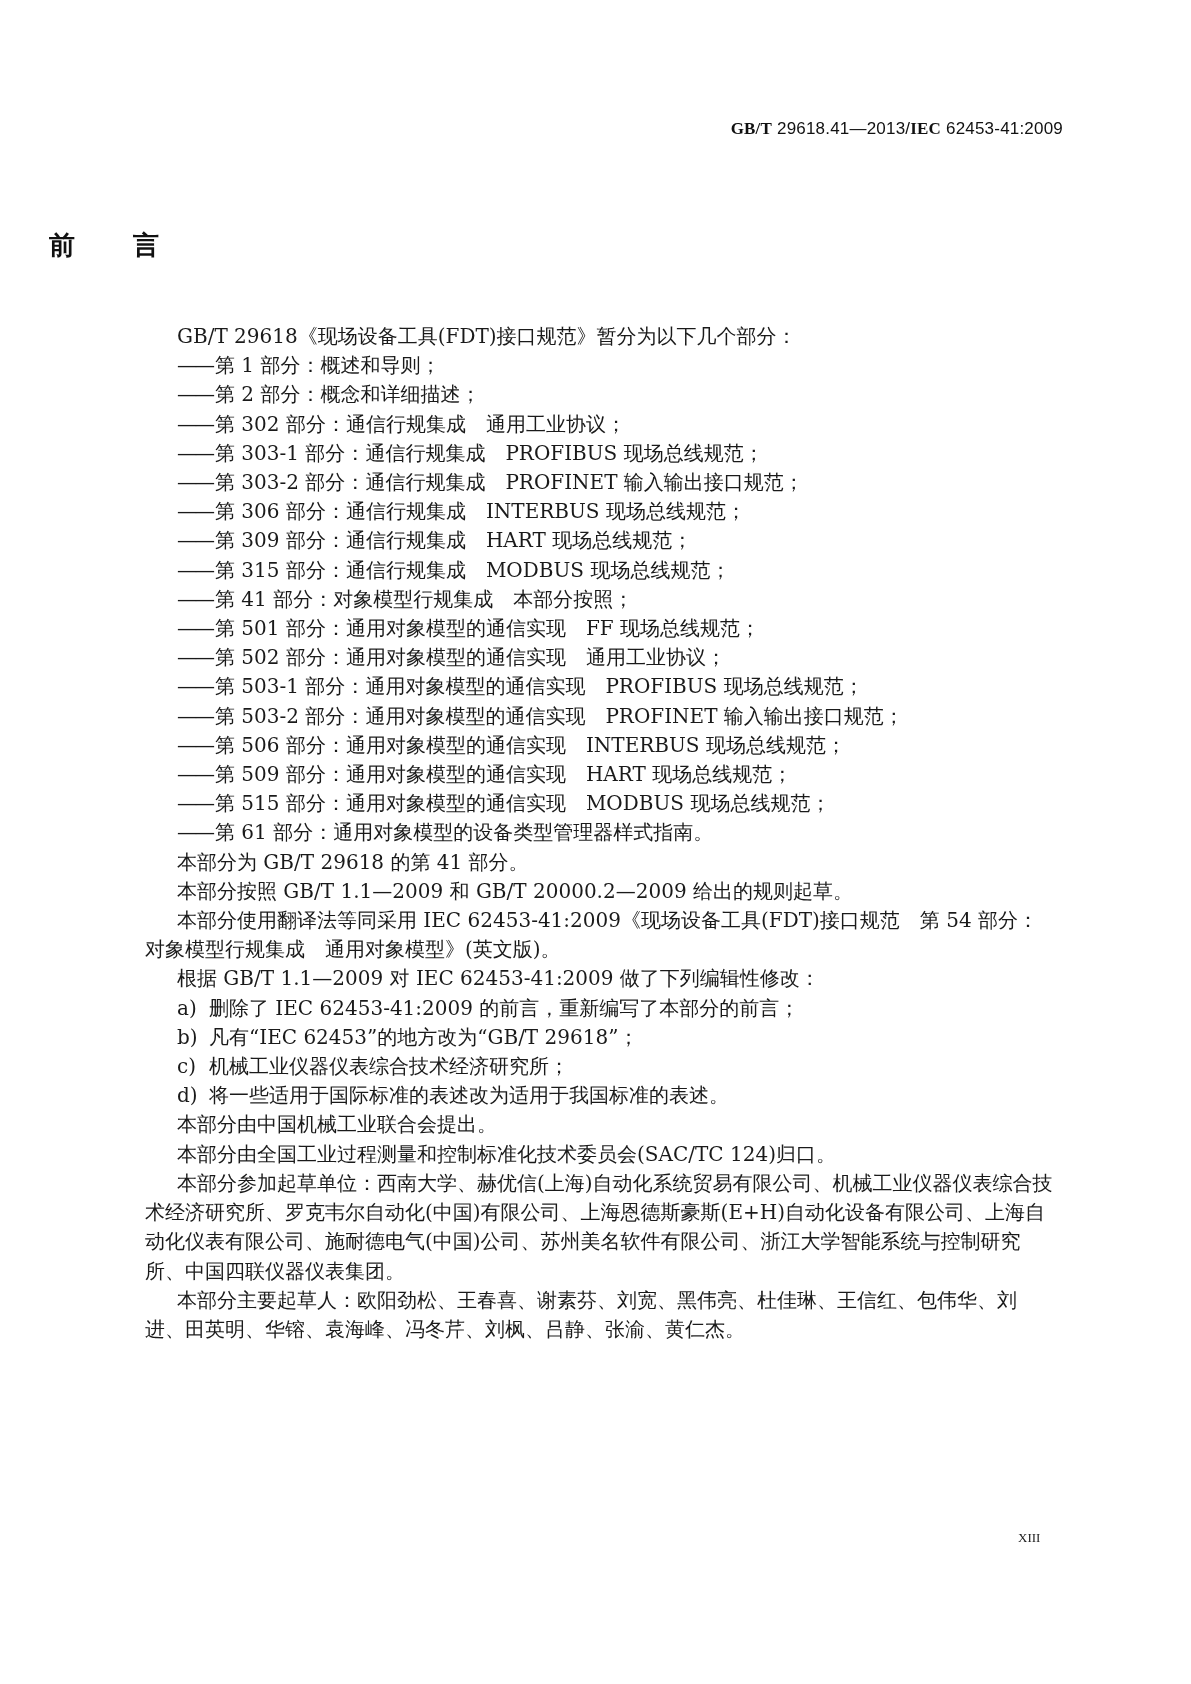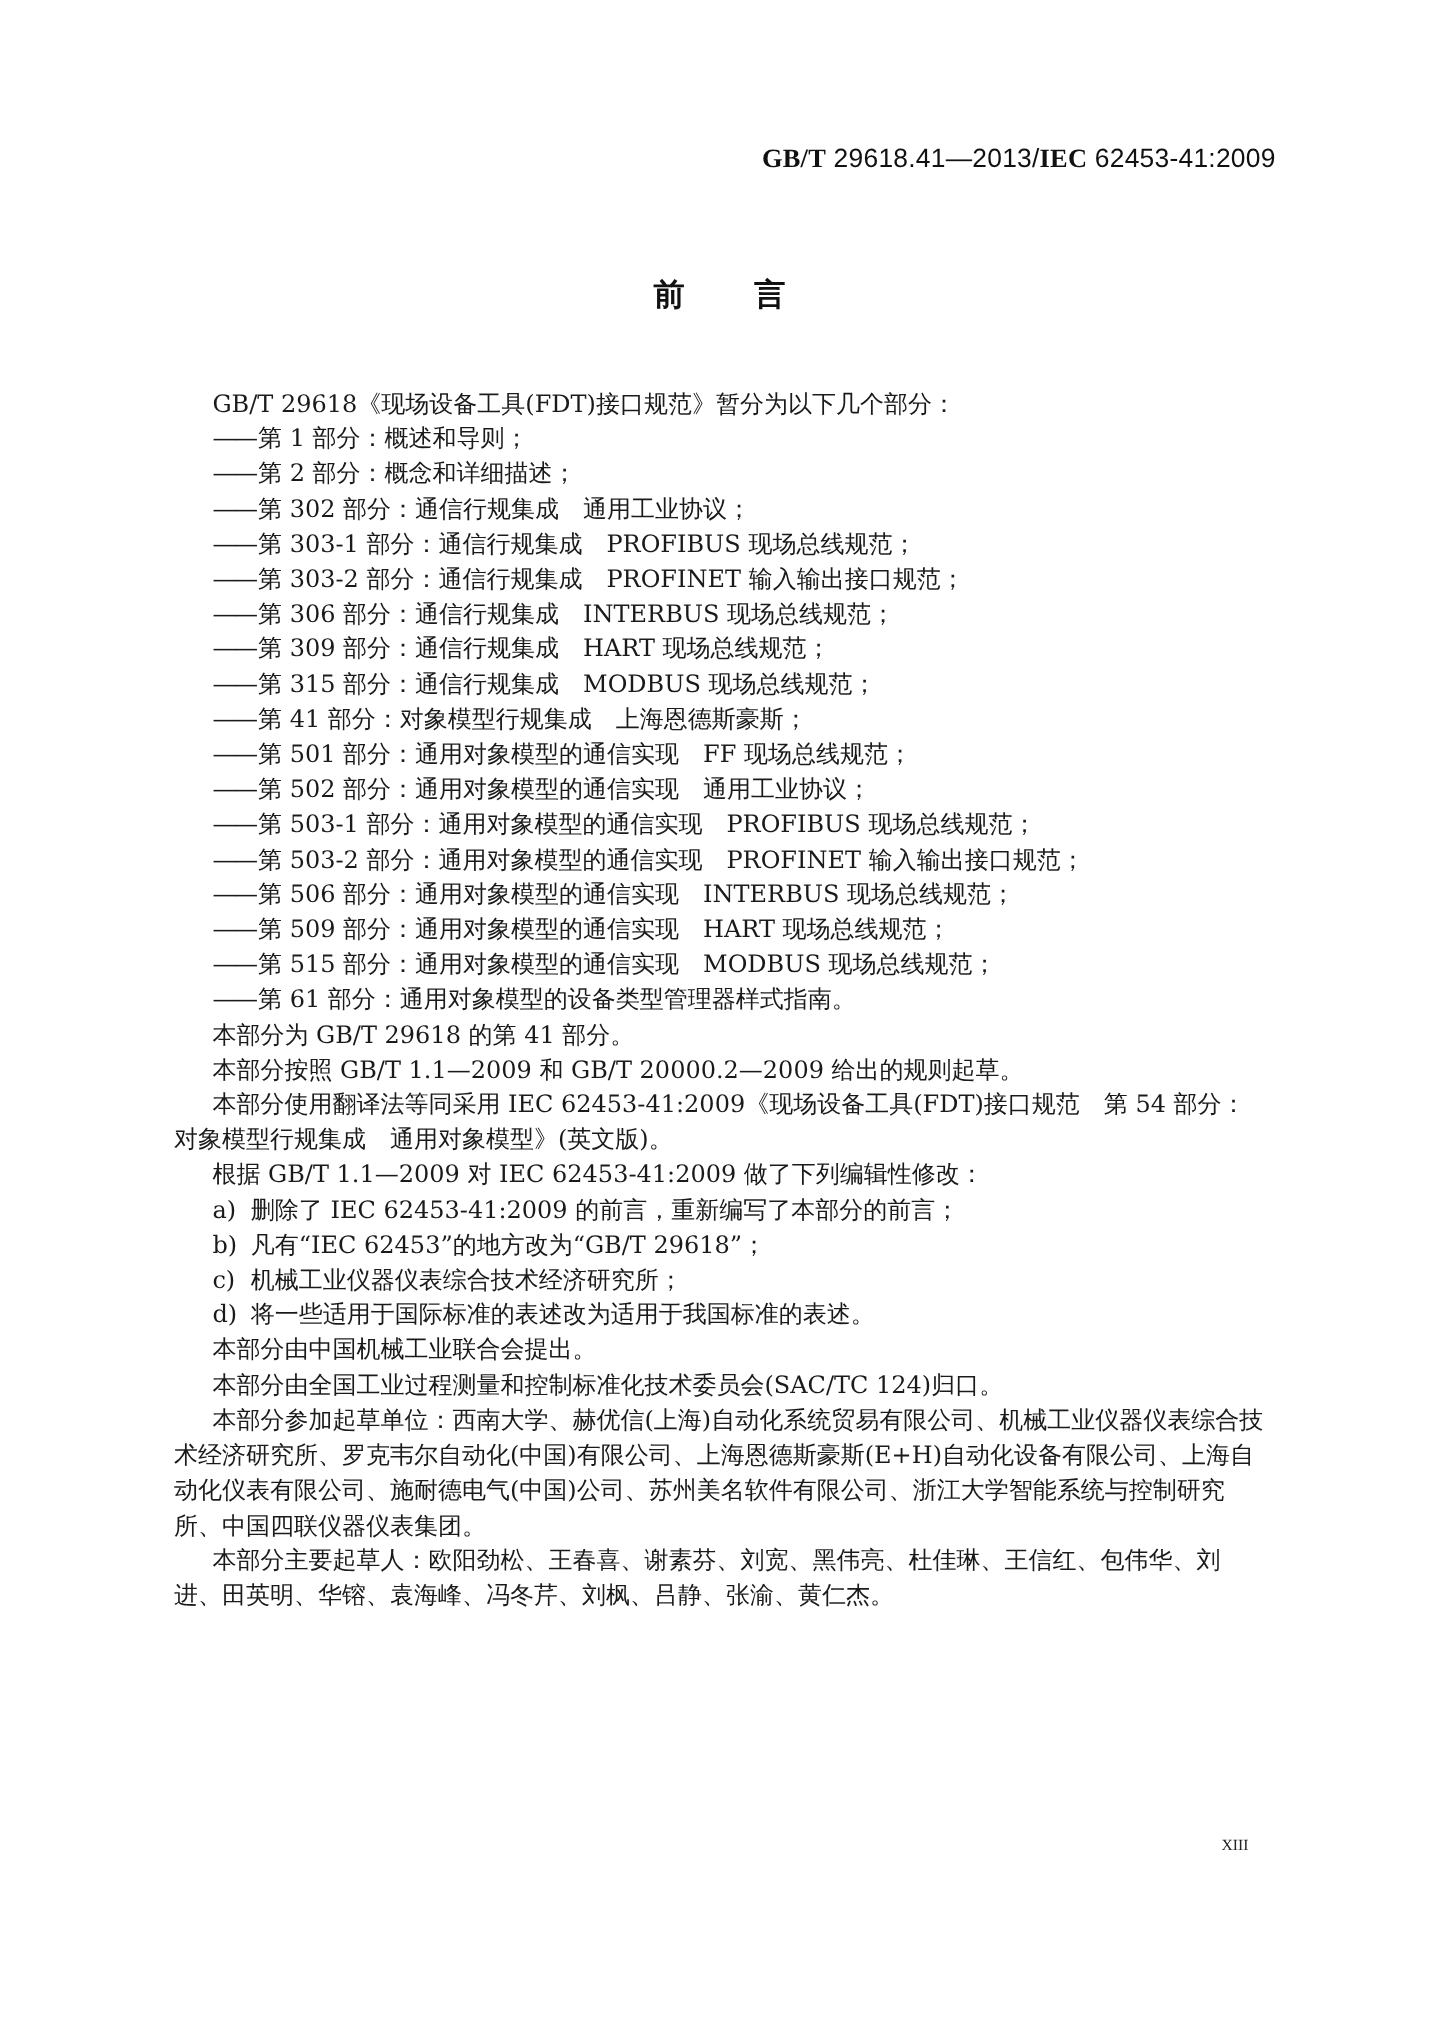--- a/index.html
+++ b/index.html
@@ -4,27 +4,27 @@
   <style>
     html, body { margin: 0; padding: 0; background: #ffffff; }
     body {
       width: 1191px; height: 1684px; position: relative; overflow: hidden;
       font-family: "DejaVu Serif", "Liberation Serif", serif;
       color: #1a1a1a;
     }
     .header-code {
       position: absolute; top: 119px; right: 128px;
       font-family: "Liberation Sans", "DejaVu Sans", sans-serif;
-      font-size: 22px; letter-spacing: 0.2px; color: #111;
+      font-size: 17px; letter-spacing: 0.2px; color: #111;
     }
     .header-code b { font-family: "Liberation Serif", serif; font-weight: bold; }
     .title {
-      position: absolute; top: 228px; left: 0; width: 1191px; text-align: center;
+      position: absolute; top: 228px; left: 0; width: 1191px; text-align: left;
       font-family: "DejaVu Sans", sans-serif; font-weight: bold;
-      font-size: 26px; letter-spacing: 58px; padding-left: 66px; box-sizing: border-box;
+      font-size: 26px; letter-spacing: 58px; padding-left: 49px; box-sizing: border-box;
       color: #111;
     }
     .content {
       position: absolute; top: 322px; left: 145px; width: 908px;
       font-size: 20px; line-height: 29.2px;
     }
     .p { margin: 0; text-indent: 32px; }
     .dash { margin: 0; padding-left: 32px; }
     .dash::before { content: "——"; letter-spacing: -2px; margin-right: 2px; }
     .sp { display: inline-block; width: 20px; }
@@ -47,21 +47,21 @@
 
   <div>
     <p class="dash"><span>第 1 部分：</span><span>概述和导则；</span></p>
     <p class="dash"><span>第 2 部分：</span><span>概念和详细描述；</span></p>
     <p class="dash"><span>第 302 部分：</span><span>通信行规集成</span><span class="sp"></span><span>通用工业协议；</span></p>
     <p class="dash"><span>第 303-1 部分：</span><span>通信行规集成</span><span class="sp"></span><span>PROFIBUS 现场总线规范；</span></p>
     <p class="dash"><span>第 303-2 部分：</span><span>通信行规集成</span><span class="sp"></span><span>PROFINET 输入输出接口规范；</span></p>
     <p class="dash"><span>第 306 部分：</span><span>通信行规集成</span><span class="sp"></span><span>INTERBUS 现场总线规范；</span></p>
     <p class="dash"><span>第 309 部分：</span><span>通信行规集成</span><span class="sp"></span><span>HART 现场总线规范；</span></p>
     <p class="dash"><span>第 315 部分：</span><span>通信行规集成</span><span class="sp"></span><span>MODBUS 现场总线规范；</span></p>
-    <p class="dash"><span>第 41 部分：</span><span>对象模型行规集成</span><span class="sp"></span><span>上海恩德斯豪斯；</span></p>
+    <p class="dash"><span>第 41 部分：</span><span>对象模型行规集成</span><span class="sp"></span><span>本部分按照；</span></p>
     <p class="dash"><span>第 501 部分：</span><span>通用对象模型的通信实现</span><span class="sp"></span><span>FF 现场总线规范；</span></p>
     <p class="dash"><span>第 502 部分：</span><span>通用对象模型的通信实现</span><span class="sp"></span><span>通用工业协议；</span></p>
     <p class="dash"><span>第 503-1 部分：</span><span>通用对象模型的通信实现</span><span class="sp"></span><span>PROFIBUS 现场总线规范；</span></p>
     <p class="dash"><span>第 503-2 部分：</span><span>通用对象模型的通信实现</span><span class="sp"></span><span>PROFINET 输入输出接口规范；</span></p>
     <p class="dash"><span>第 506 部分：</span><span>通用对象模型的通信实现</span><span class="sp"></span><span>INTERBUS 现场总线规范；</span></p>
     <p class="dash"><span>第 509 部分：</span><span>通用对象模型的通信实现</span><span class="sp"></span><span>HART 现场总线规范；</span></p>
     <p class="dash"><span>第 515 部分：</span><span>通用对象模型的通信实现</span><span class="sp"></span><span>MODBUS 现场总线规范；</span></p>
     <p class="dash"><span>第 61 部分：</span><span>通用对象模型的设备类型管理器样式指南。</span></p>
   </div>
 

